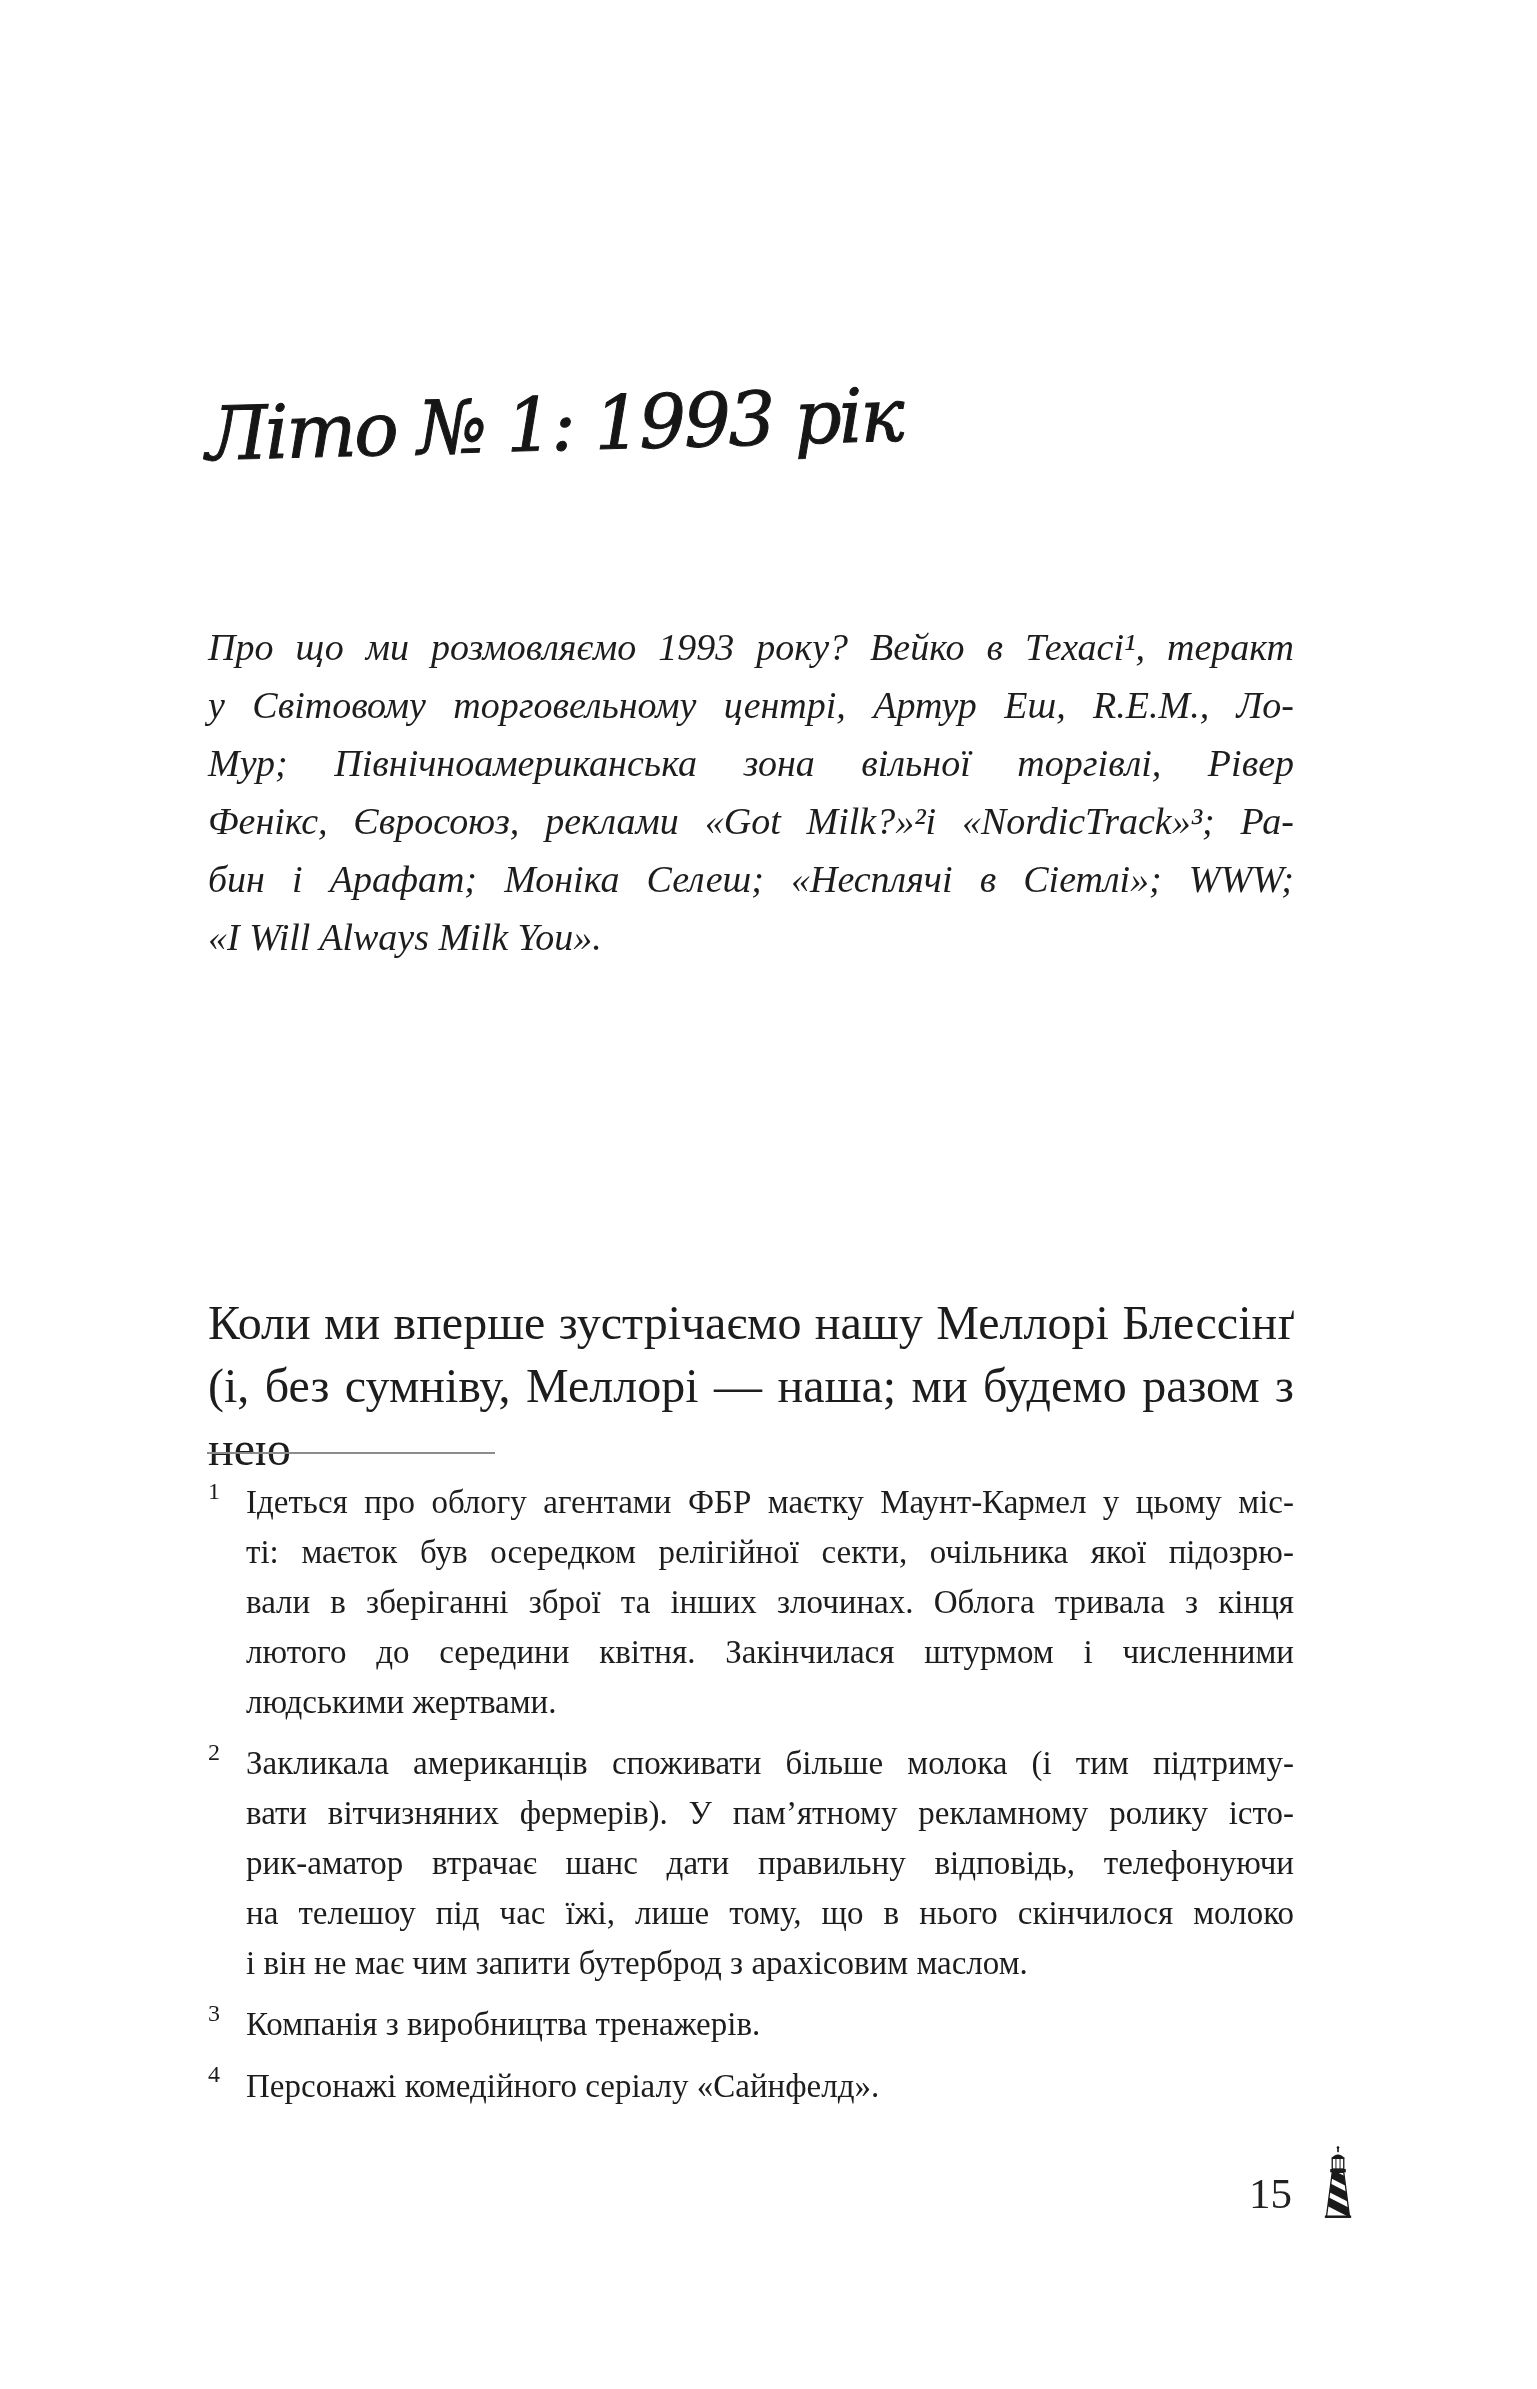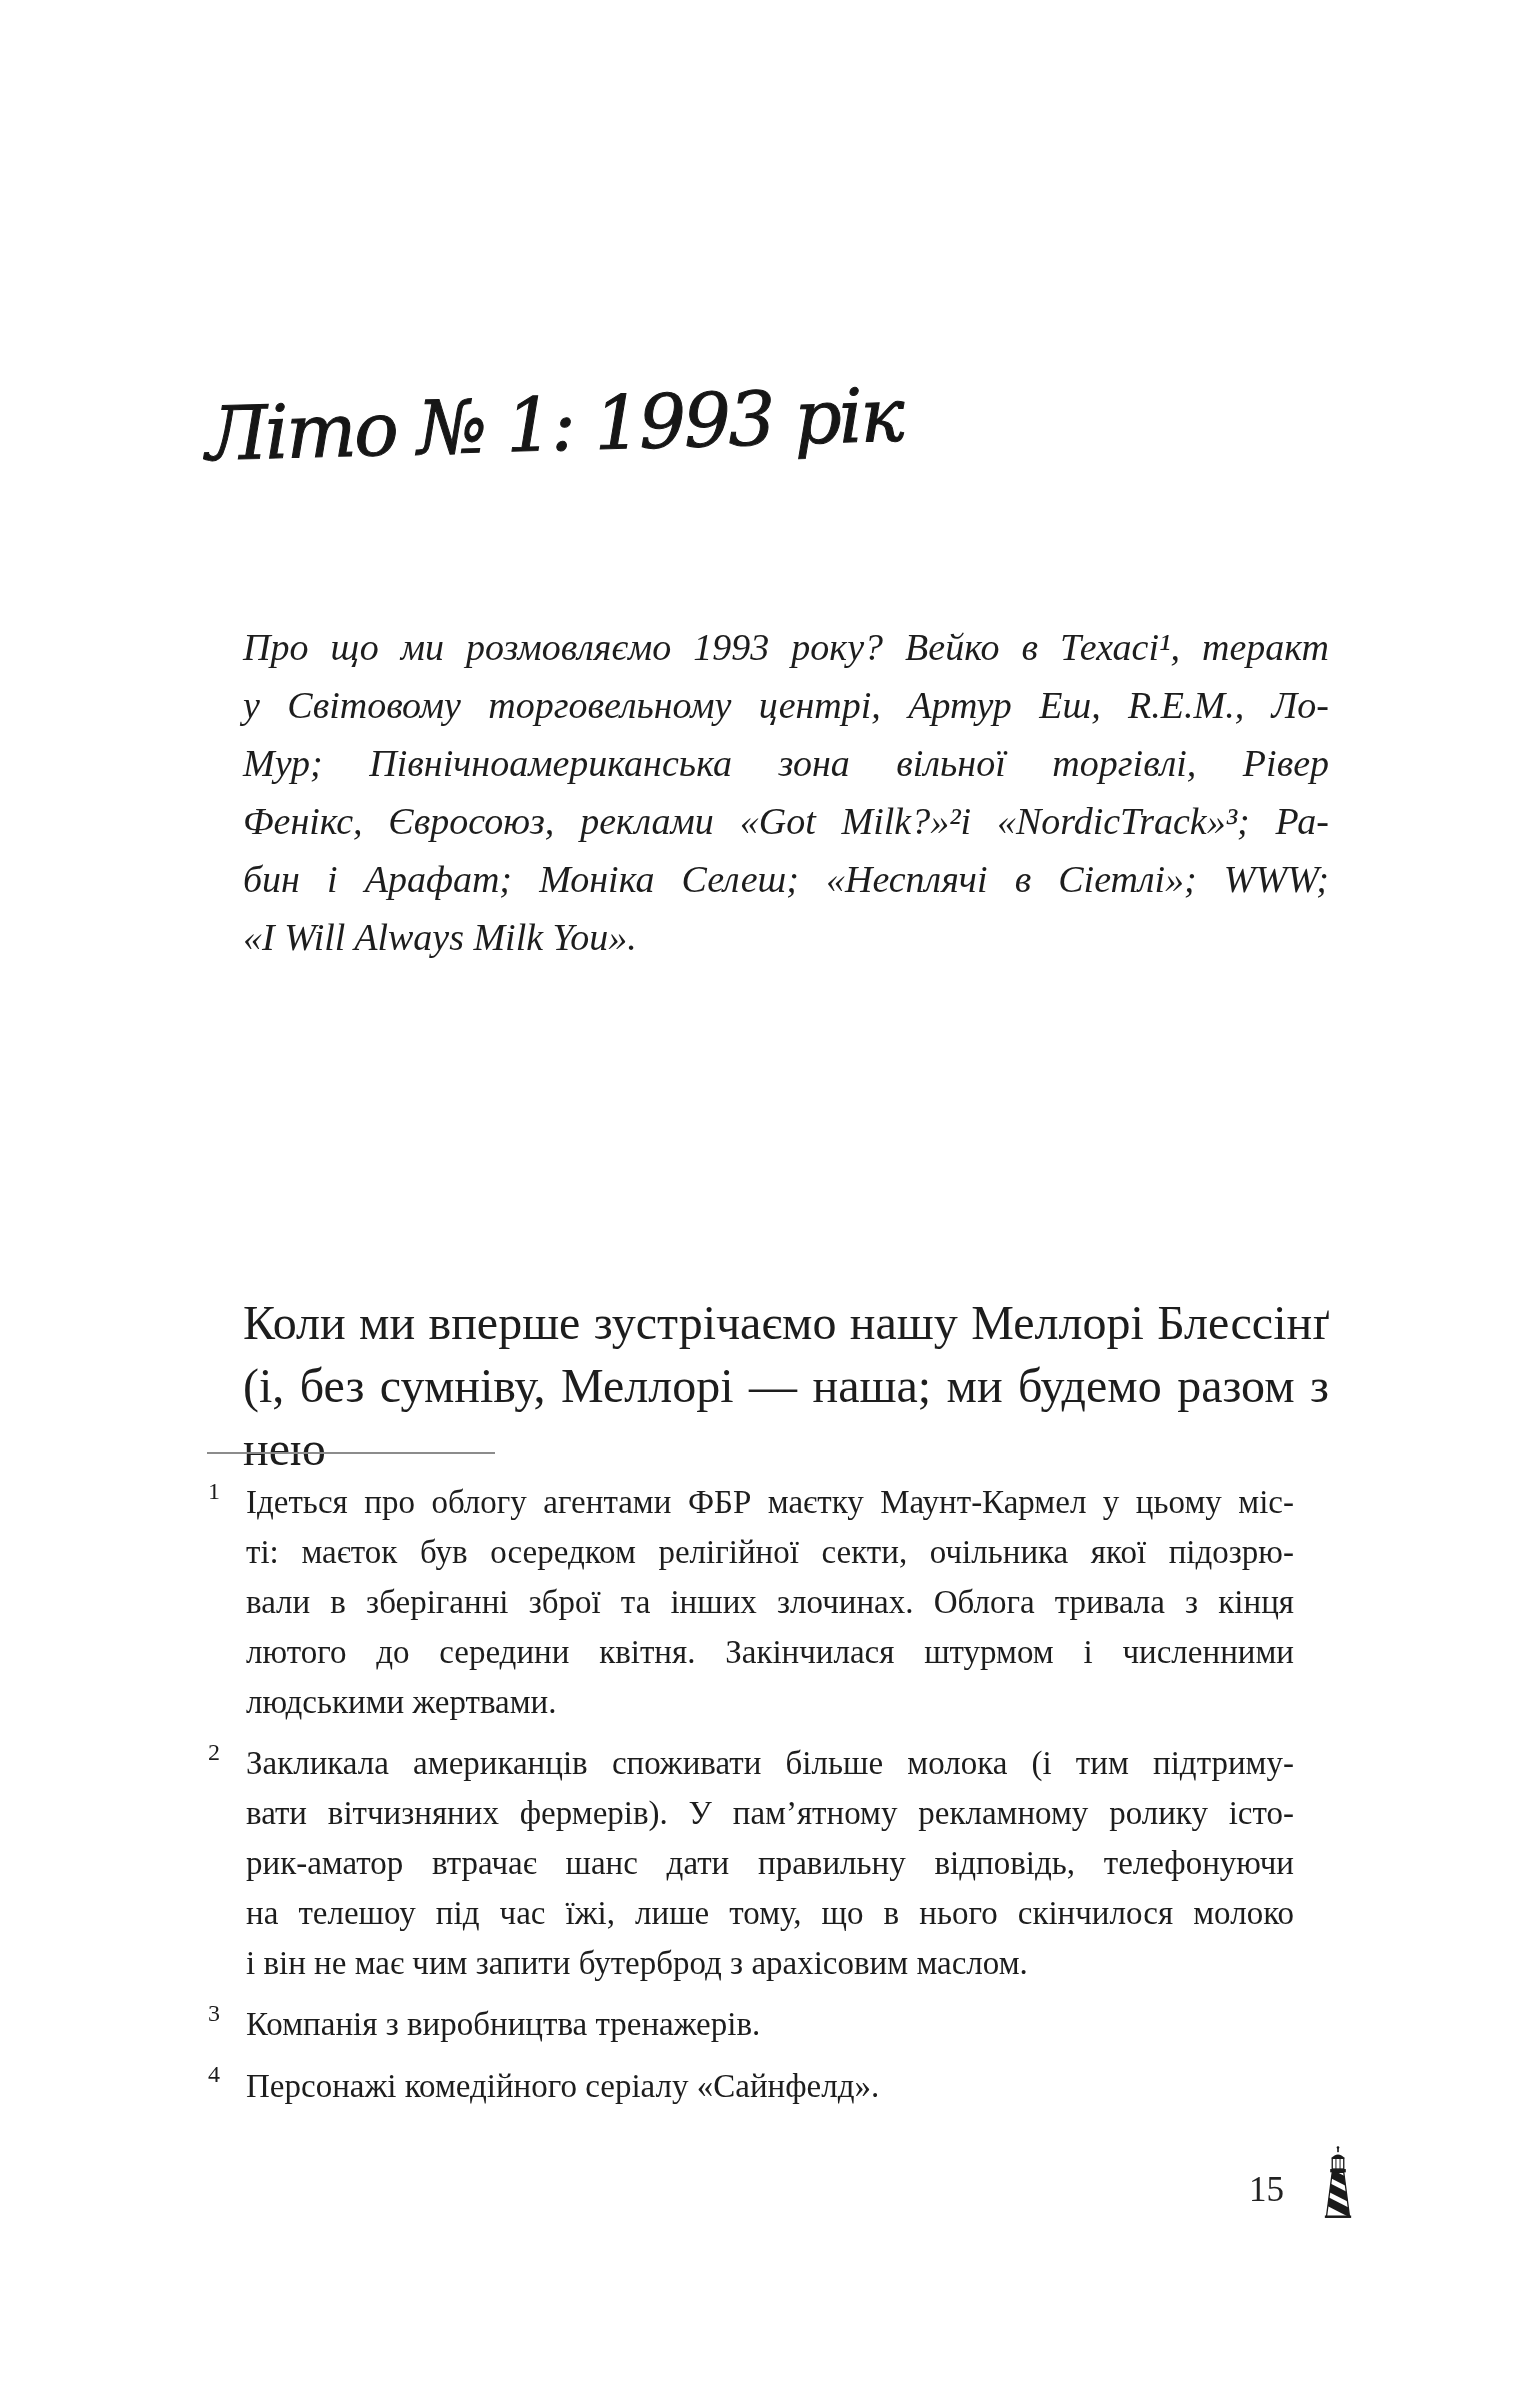--- a/index.html
+++ b/index.html
@@ -29,21 +29,20 @@
     color: #161616;
     -webkit-text-stroke: 1px #161616;
     transform: rotate(-1.6deg);
     transform-origin: left bottom;
     white-space: nowrap;
   }
   .textblock {
     position: absolute;
     left: 208px;
     width: 1086px;
-    margin-left: 35px;
   }
   .intro-paragraph {
     top: 618px;
     font-style: italic;
     font-size: 38px;
     line-height: 58px;
   }
   .body-paragraph {
     top: 1291px;
     font-size: 48px;
@@ -85,21 +84,21 @@
     position: absolute;
     left: 0;
     top: 1.6px;
     font-size: 24px;
     line-height: 1;
   }
   .page-number {
     position: absolute;
     left: 1249px;
     top: 2172px;
-    font-size: 35px;
+    font-size: 43px;
     line-height: 1;
     color: #222222;
   }
   .lighthouse {
     position: absolute;
     left: 1321px;
     top: 2146px;
     width: 34px;
     height: 74px;
   }

